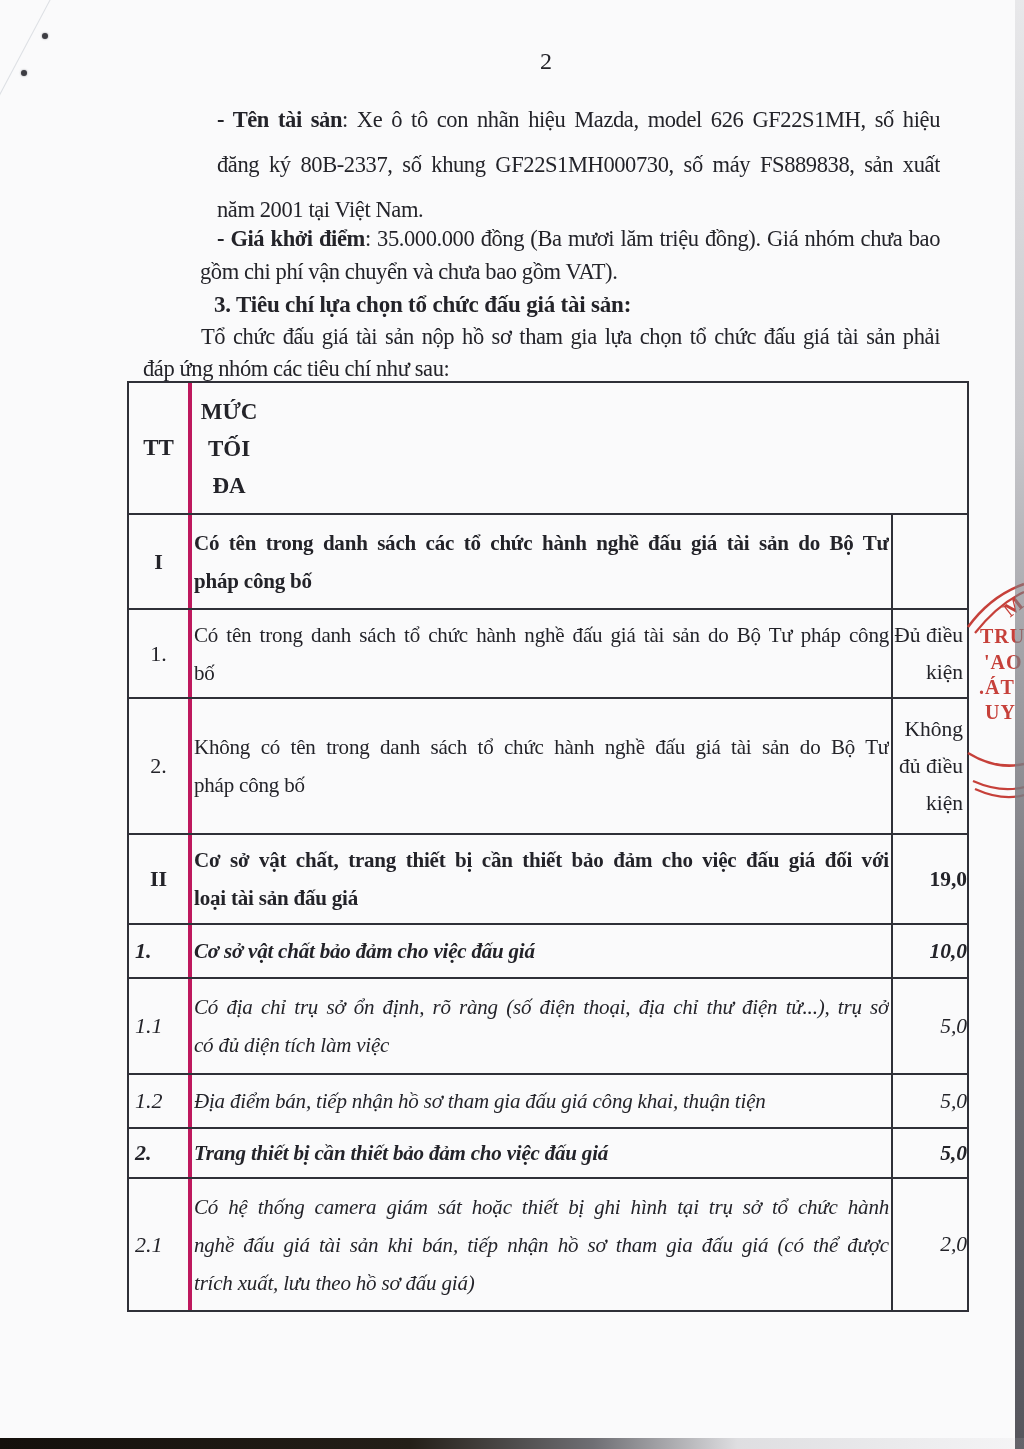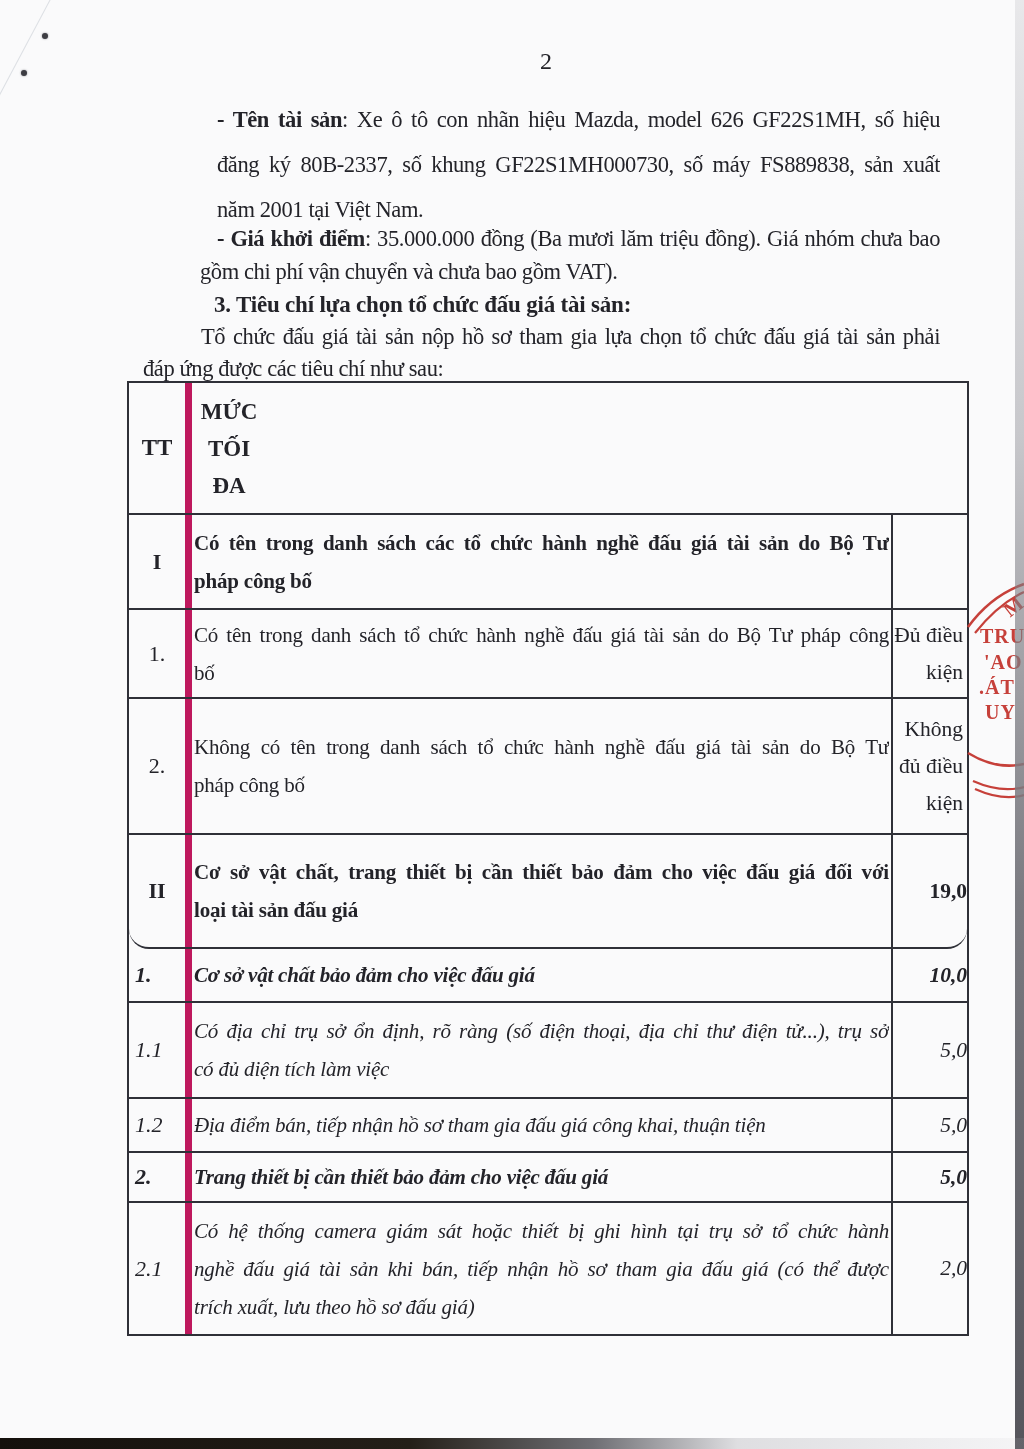--- a/index.html
+++ b/index.html
@@ -27,21 +27,21 @@
   .ind71{padding-left:71px;}
   .ind58{padding-left:58px;}
   .ind57{padding-left:57px;}
   .b{font-weight:bold;}
   .heading{font-size:23px;letter-spacing:-0.2px;}
   
   .tbl{position:absolute;left:127px;top:381px;width:842px;border:2px solid #2f3038;box-sizing:border-box;background:transparent;z-index:2;}
   .trow{display:flex;box-sizing:border-box;border-bottom:2px solid #2f3038;}
   .trow:last-child{border-bottom:none;}
   .c{box-sizing:border-box;}
-  .c-tt{width:63px;border-right:7px solid #be185d;display:flex;align-items:center;justify-content:center;font-size:22px;}
+  .c-tt{width:63px;border-right:4px solid #be185d;display:flex;align-items:center;justify-content:center;font-size:22px;}
   .c-tt.ttL{justify-content:flex-start;padding-left:6px;}
   .c-main{width:701px;border-right:2px solid #2f3038;display:flex;flex-direction:column;justify-content:center;padding:0 2px;}
   .c-score{width:74px;display:flex;flex-direction:column;justify-content:center;font-size:21.5px;}
   .cl{font-size:21px;letter-spacing:-0.2px;line-height:38px;height:38px;overflow:hidden;}
   .sl{line-height:37px;height:37px;overflow:hidden;}
   .sR{text-align:right;padding-right:4px;}
   .sL{text-align:right;padding-left:16px;}
   .it{font-style:italic;}
   .hdr .c-tt,.hdr .c-main{font-weight:bold;font-size:23px;}
   .hdr .c-main{align-items:center;}
@@ -73,21 +73,21 @@
     <div class="pline lh33 jl ind74"><span class="b">- Giá khởi điểm</span><span>: 35.000.000 đồng (Ba mươi lăm triệu đồng). Giá nhóm chưa bao</span></div>
     <div class="pline lh33 ind57">gồm chi phí vận chuyển và chưa bao gồm VAT).</div>
   </div>
 
   <div class="textblock" style="top:289px;">
     <div class="pline lh32 ind71 b heading">3.  Tiêu chí lựa chọn tổ chức đấu giá tài sản:</div>
   </div>
 
   <div class="textblock" style="top:321px;">
     <div class="pline lh32 jl ind58">Tổ chức đấu giá tài sản nộp hồ sơ tham gia lựa chọn tổ chức đấu giá tài sản phải</div>
-    <div class="pline lh32">đáp ứng được các tiêu chí như sau:</div>
+    <div class="pline lh32">đáp ứng nhóm các tiêu chí như sau:</div>
   </div>
 
   <div class="tbl">
 
     <div class="trow hdr" style="height:132px;">
       <div class="c c-tt">TT</div>
       <div class="c c-score">
         <div class="sl" style="text-align:center;">MỨC</div>
         <div class="sl" style="text-align:center;">TỐI</div>
         <div class="sl" style="text-align:center;">ĐA</div>
@@ -121,21 +121,21 @@
         <div class="cl jl">Không có tên trong danh sách tổ chức hành nghề đấu giá tài sản do Bộ Tư</div>
         <div class="cl">pháp công bố</div>
       </div>
       <div class="c c-score sR">
         <div class="sl">Không</div>
         <div class="sl">đủ điều</div>
         <div class="sl">kiện</div>
       </div>
     </div>
 
-    <div class="trow" style="height:114px;border-radius:20px;">
+    <div class="trow" style="height:90px;">
       <div class="c c-tt b">II</div>
       <div class="c c-main b">
         <div class="cl jl">Cơ sở vật chất, trang thiết bị cần thiết bảo đảm cho việc đấu giá đối với</div>
         <div class="cl">loại tài sản đấu giá</div>
       </div>
       <div class="c c-score sL b">
         <div class="sl">19,0</div>
       </div>
     </div>
 

